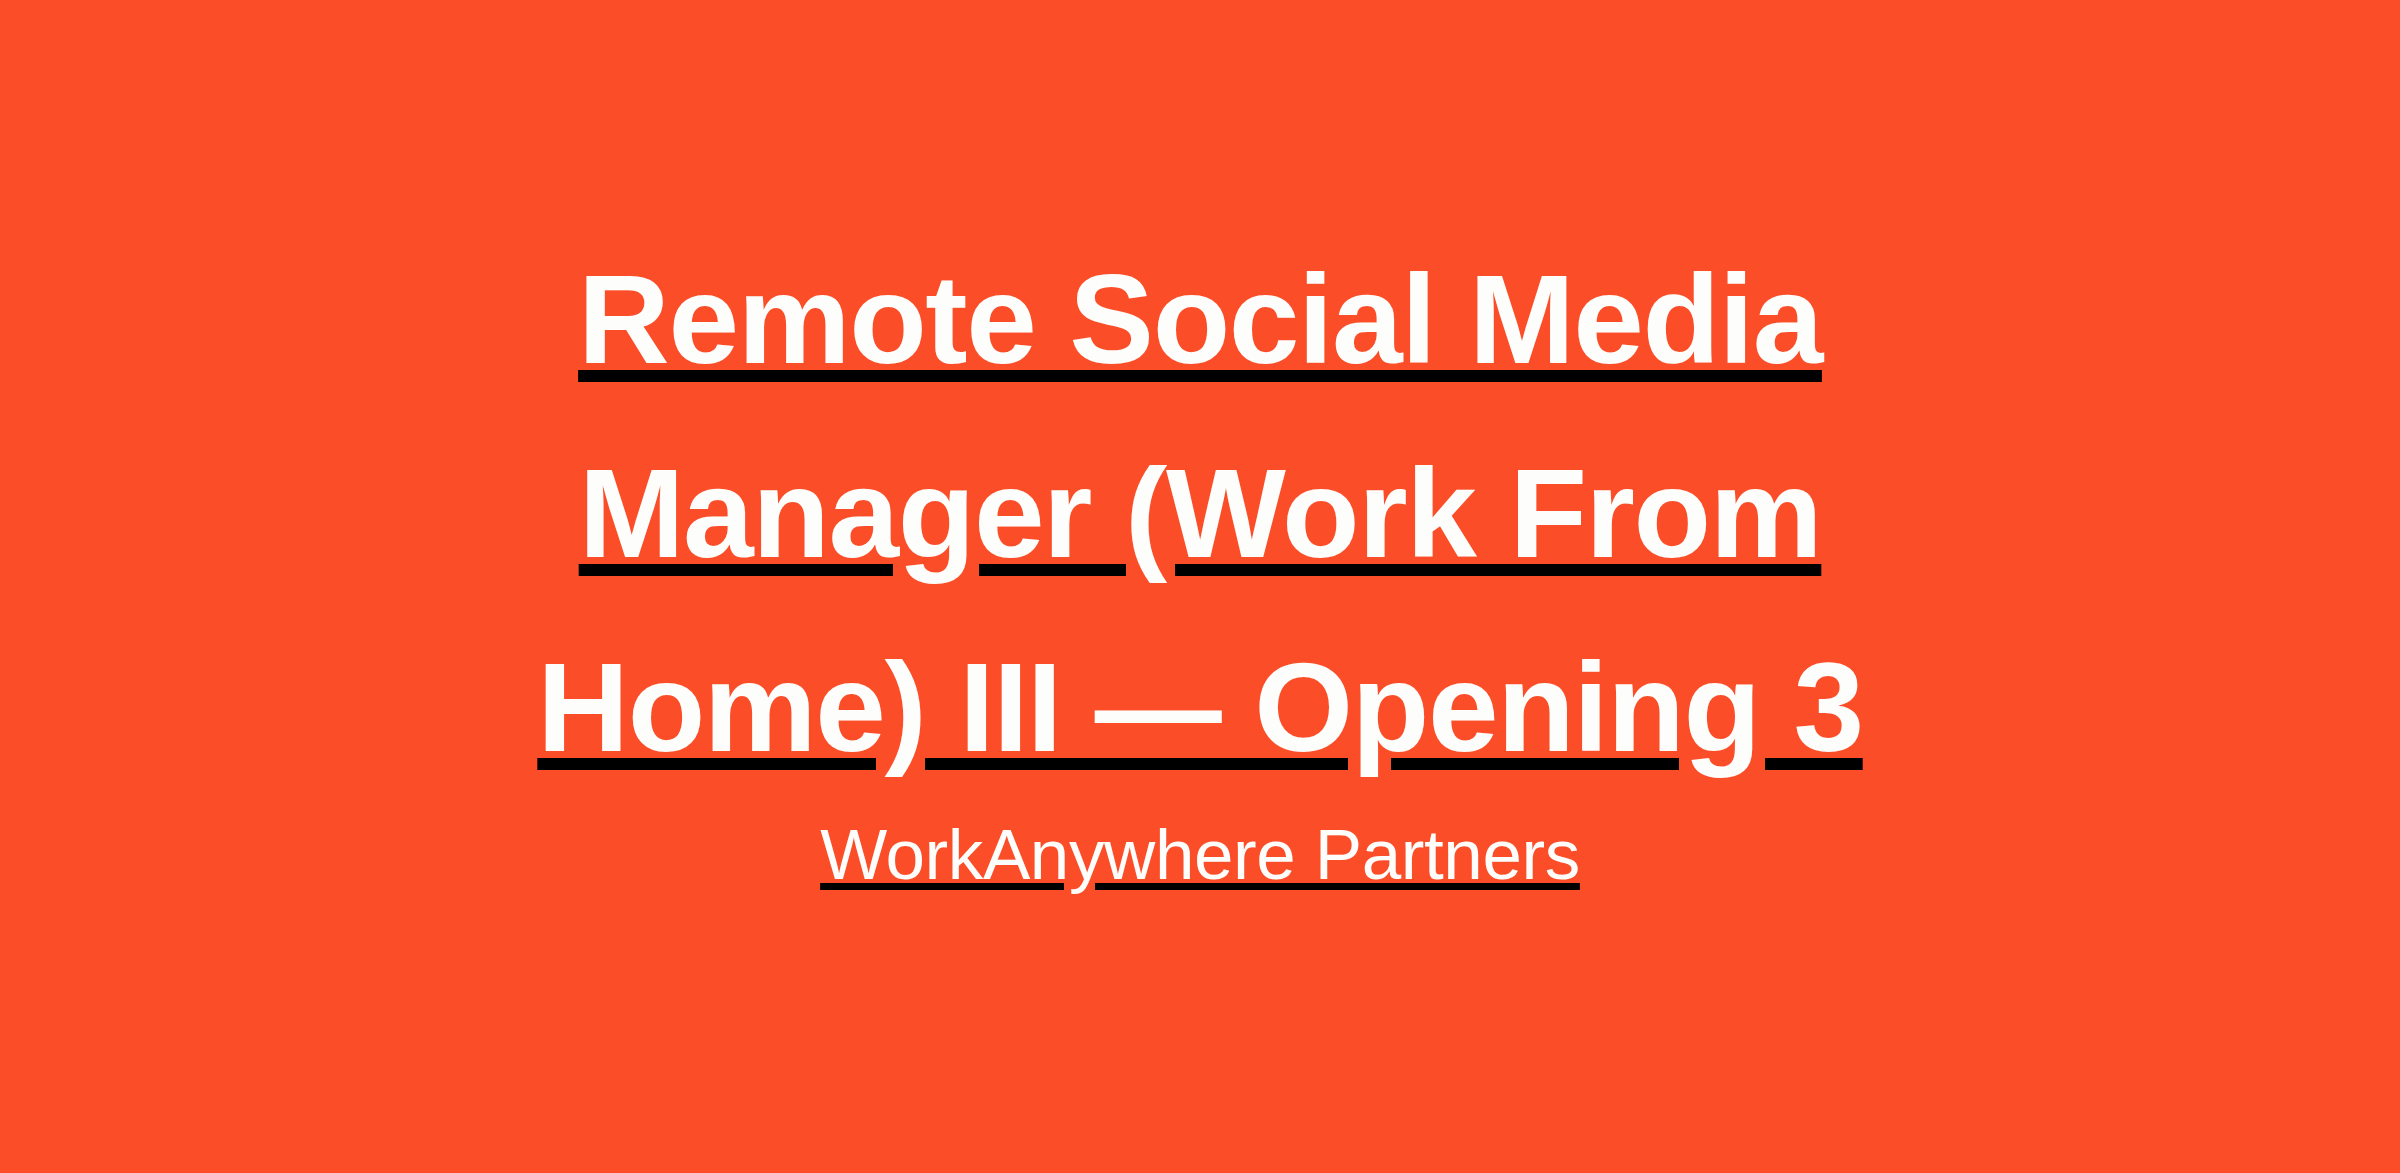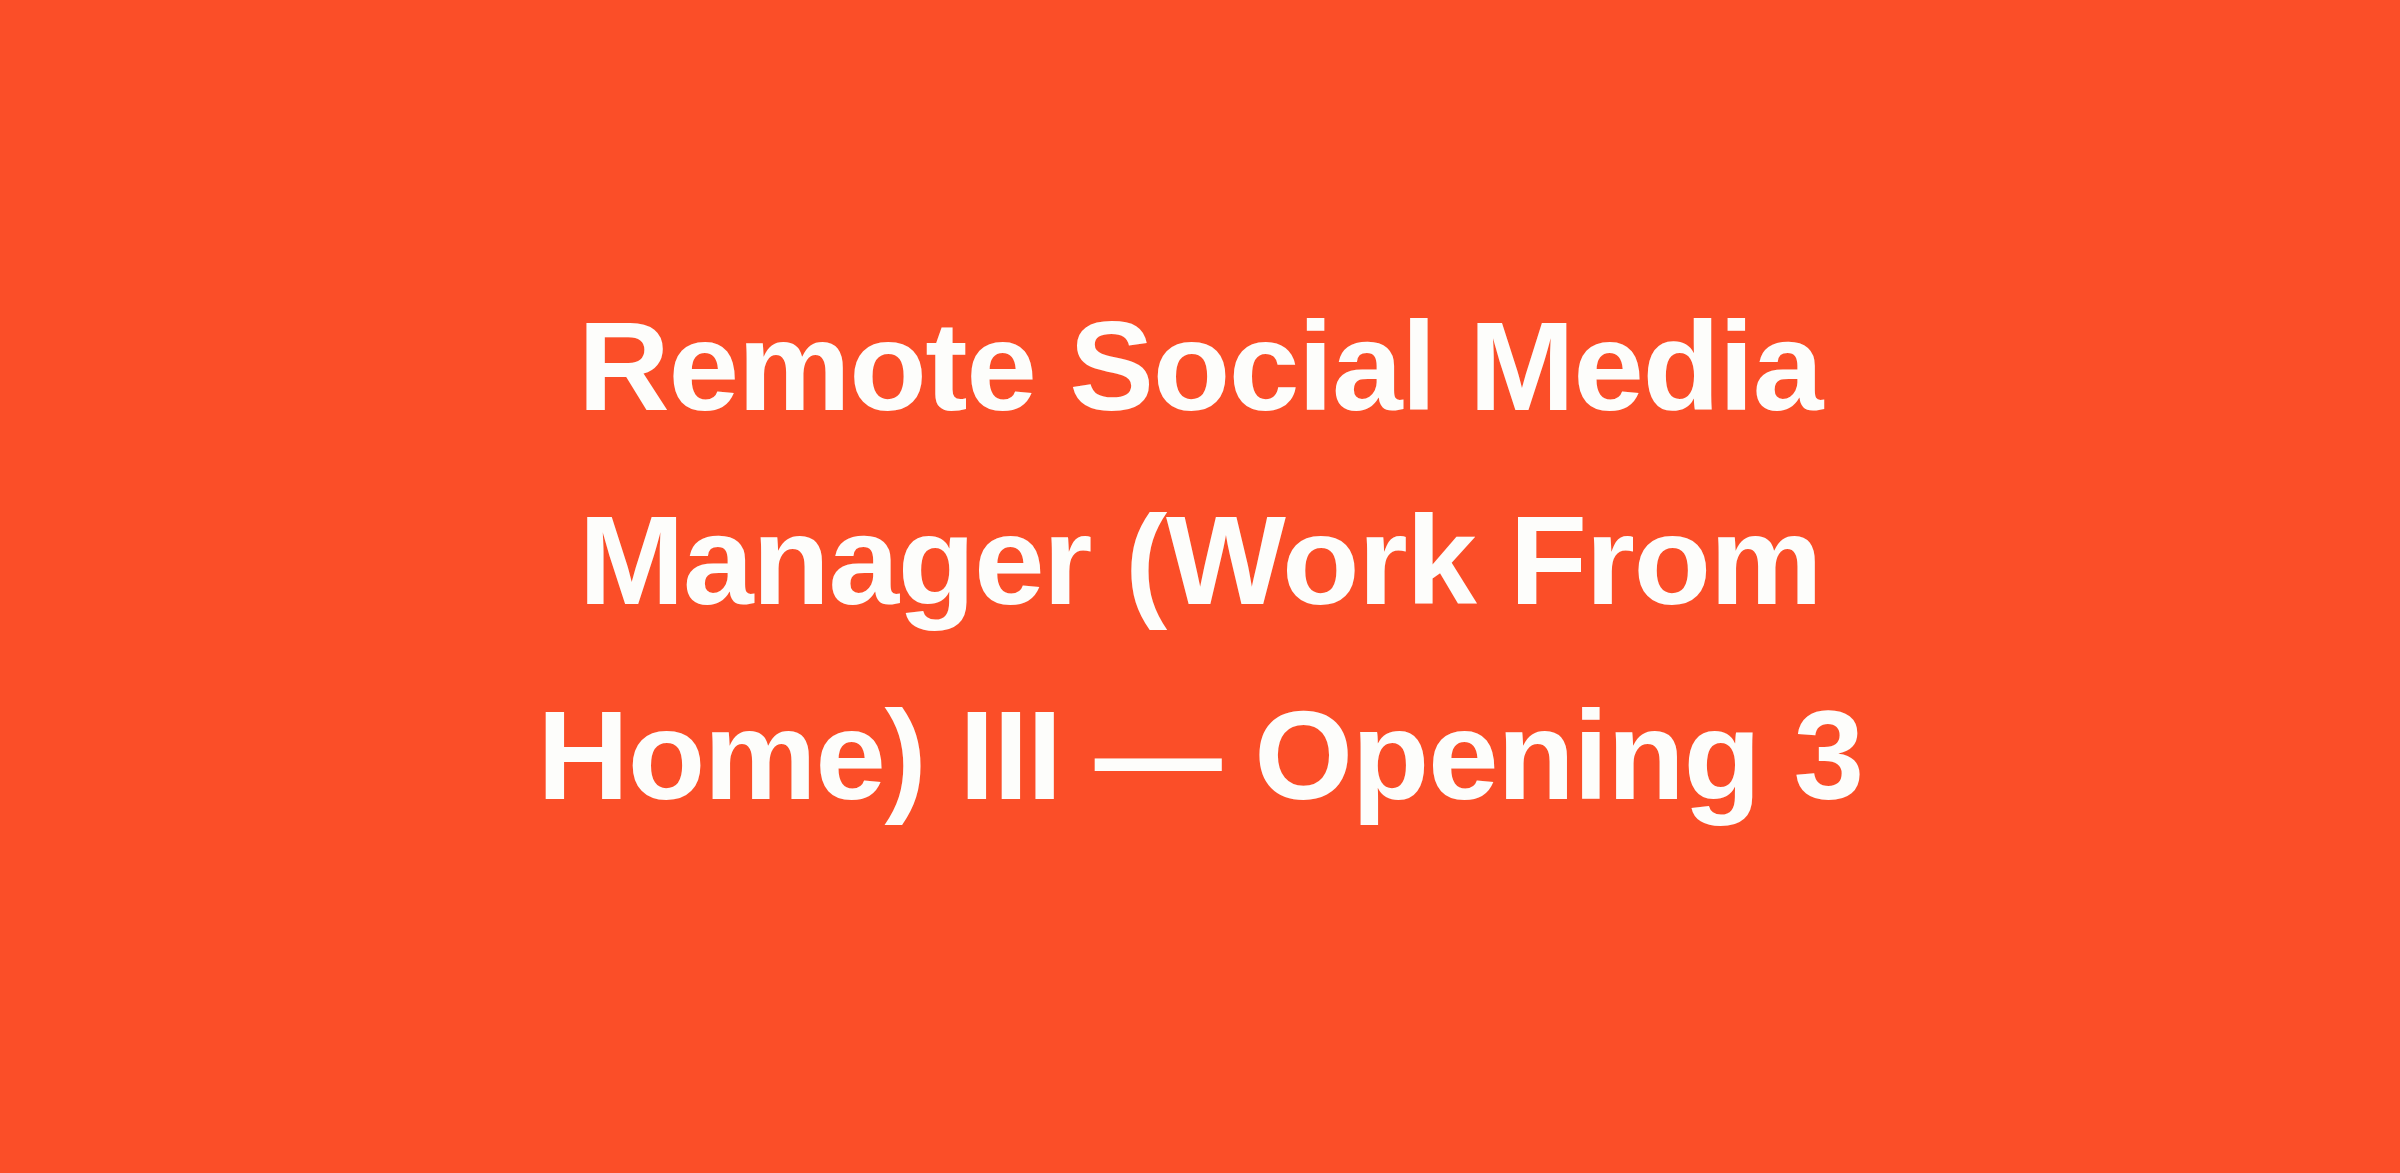--- a/index.html
+++ b/index.html
@@ -60,22 +60,23 @@
     font-size: 71px;
     font-weight: 400;
     line-height: 1.25;
     letter-spacing: -0.4px;
     text-align: center;
   }
 </style>
 </head>
 <body>
 
-<div id="card" style="background: rgb(251, 78, 40);">
+<div id="card" style="background: rgb(251, 78, 40); text-decoration: underline;">
 
   <div id="content">
 
     <h1 id="title" style="color: rgb(253, 253, 251);">Remote Social Media Manager (Work From Home) III — Opening 3</h1>
 
+    <div id="subtitle" style="color: rgb(253, 253, 251);">WorkAnywhere Partners</div>
 
   </div>
 
 </div>
 
 </body></html>

